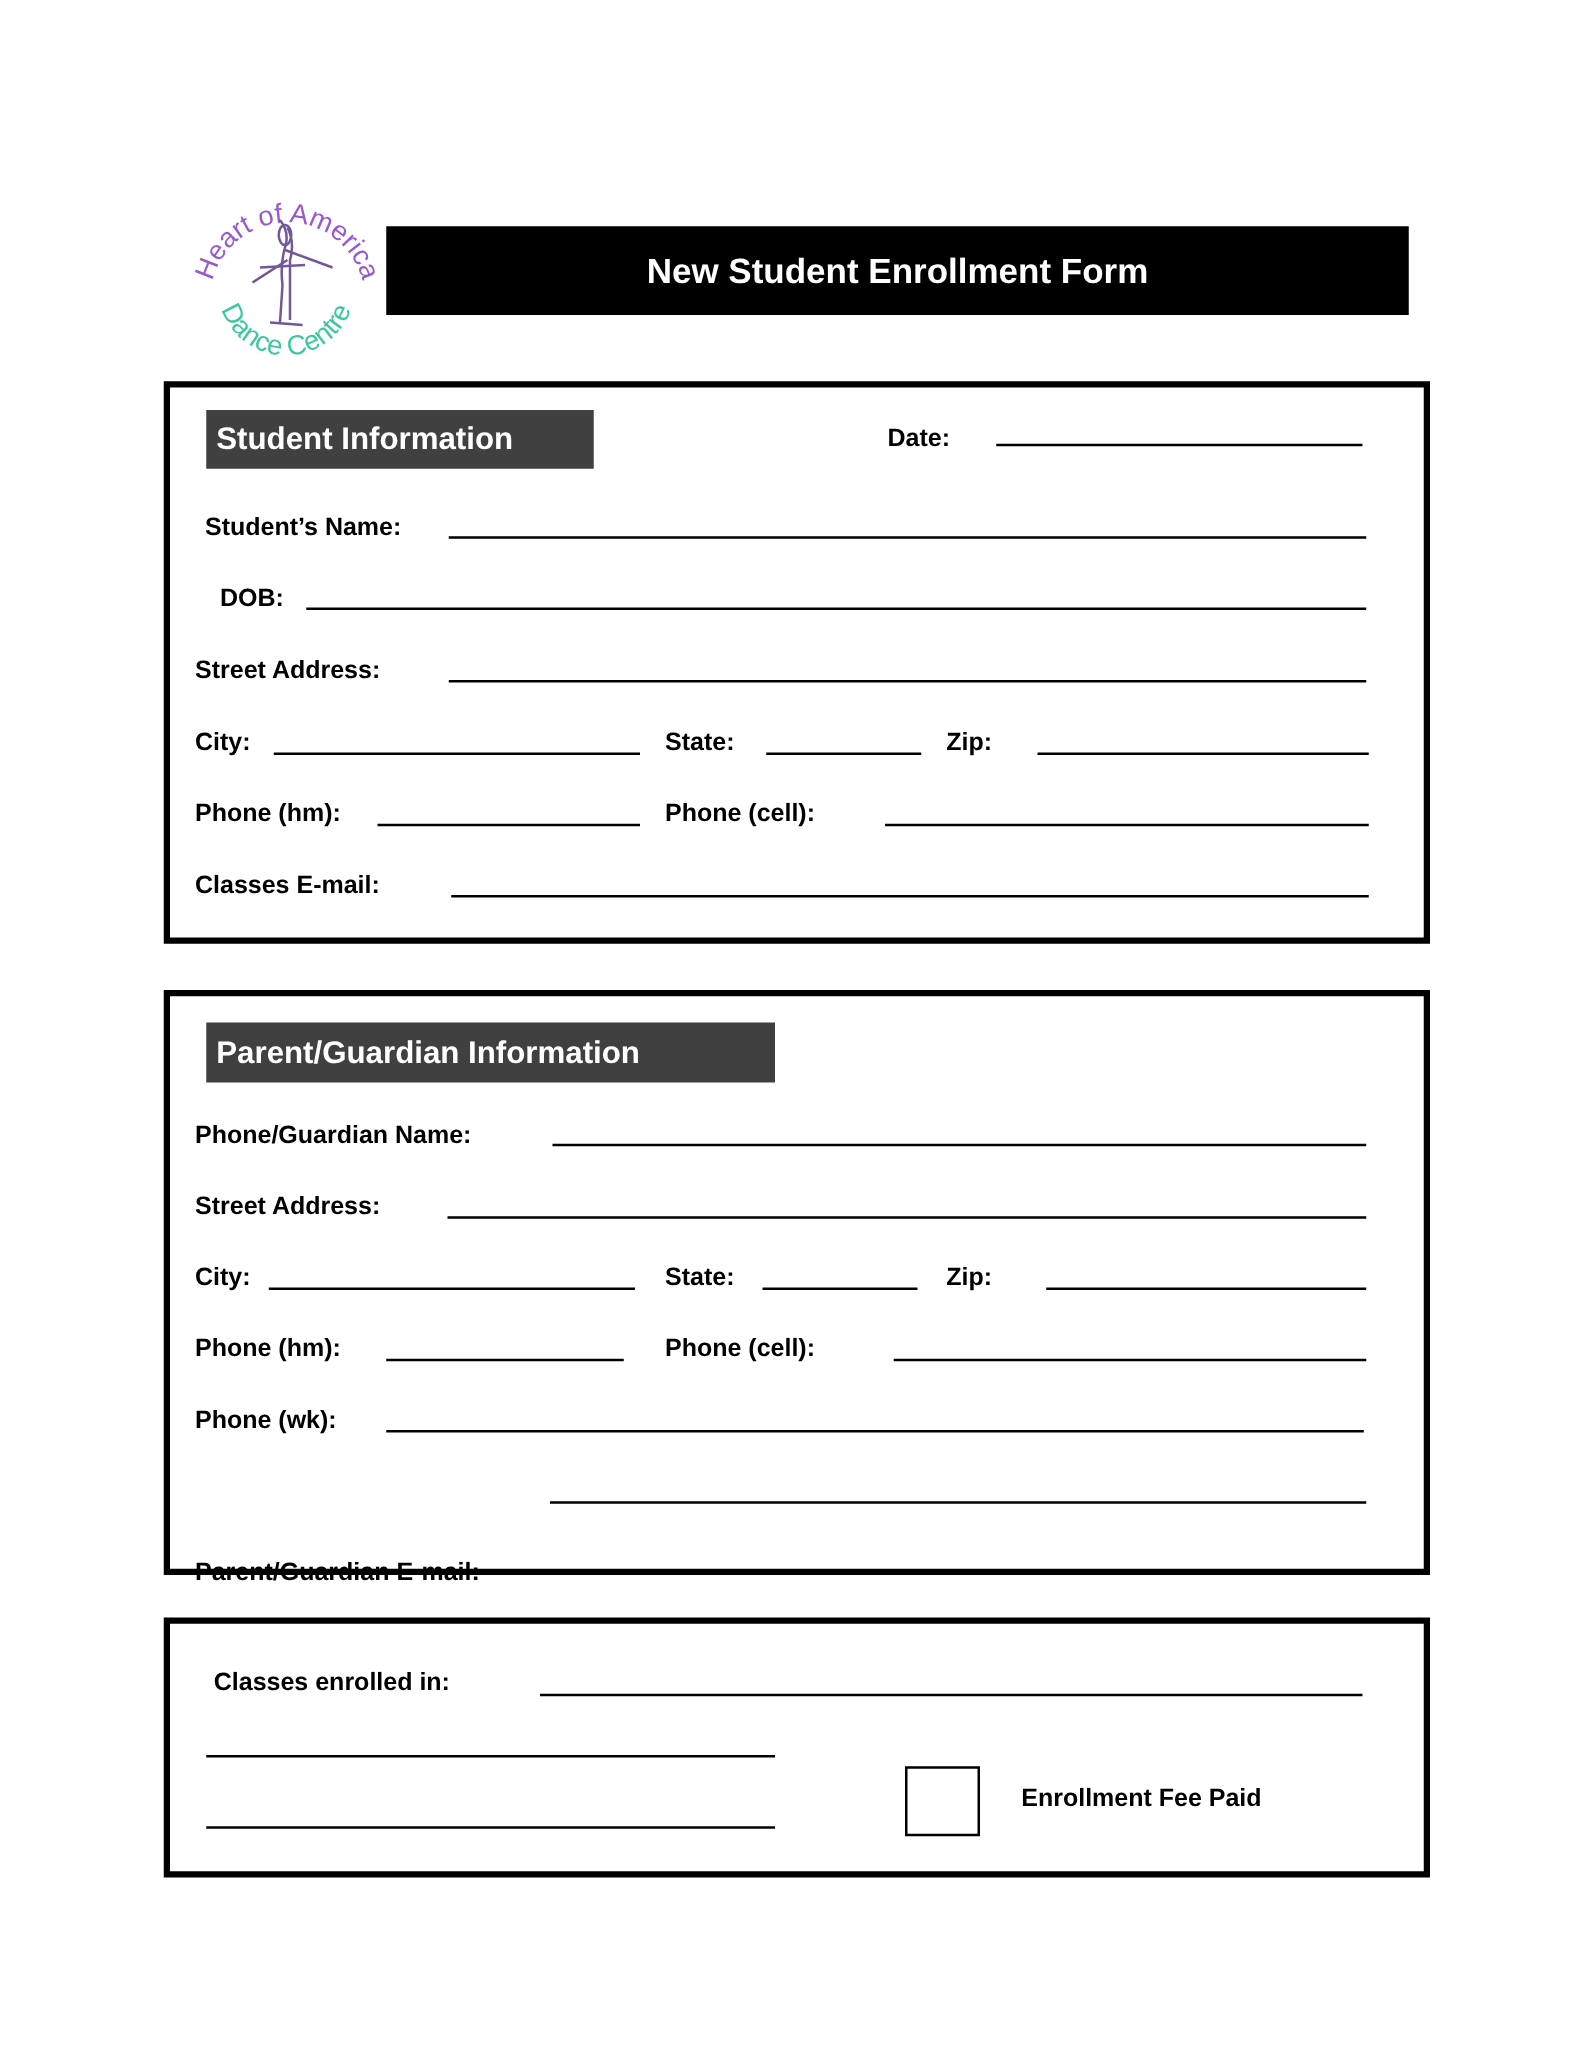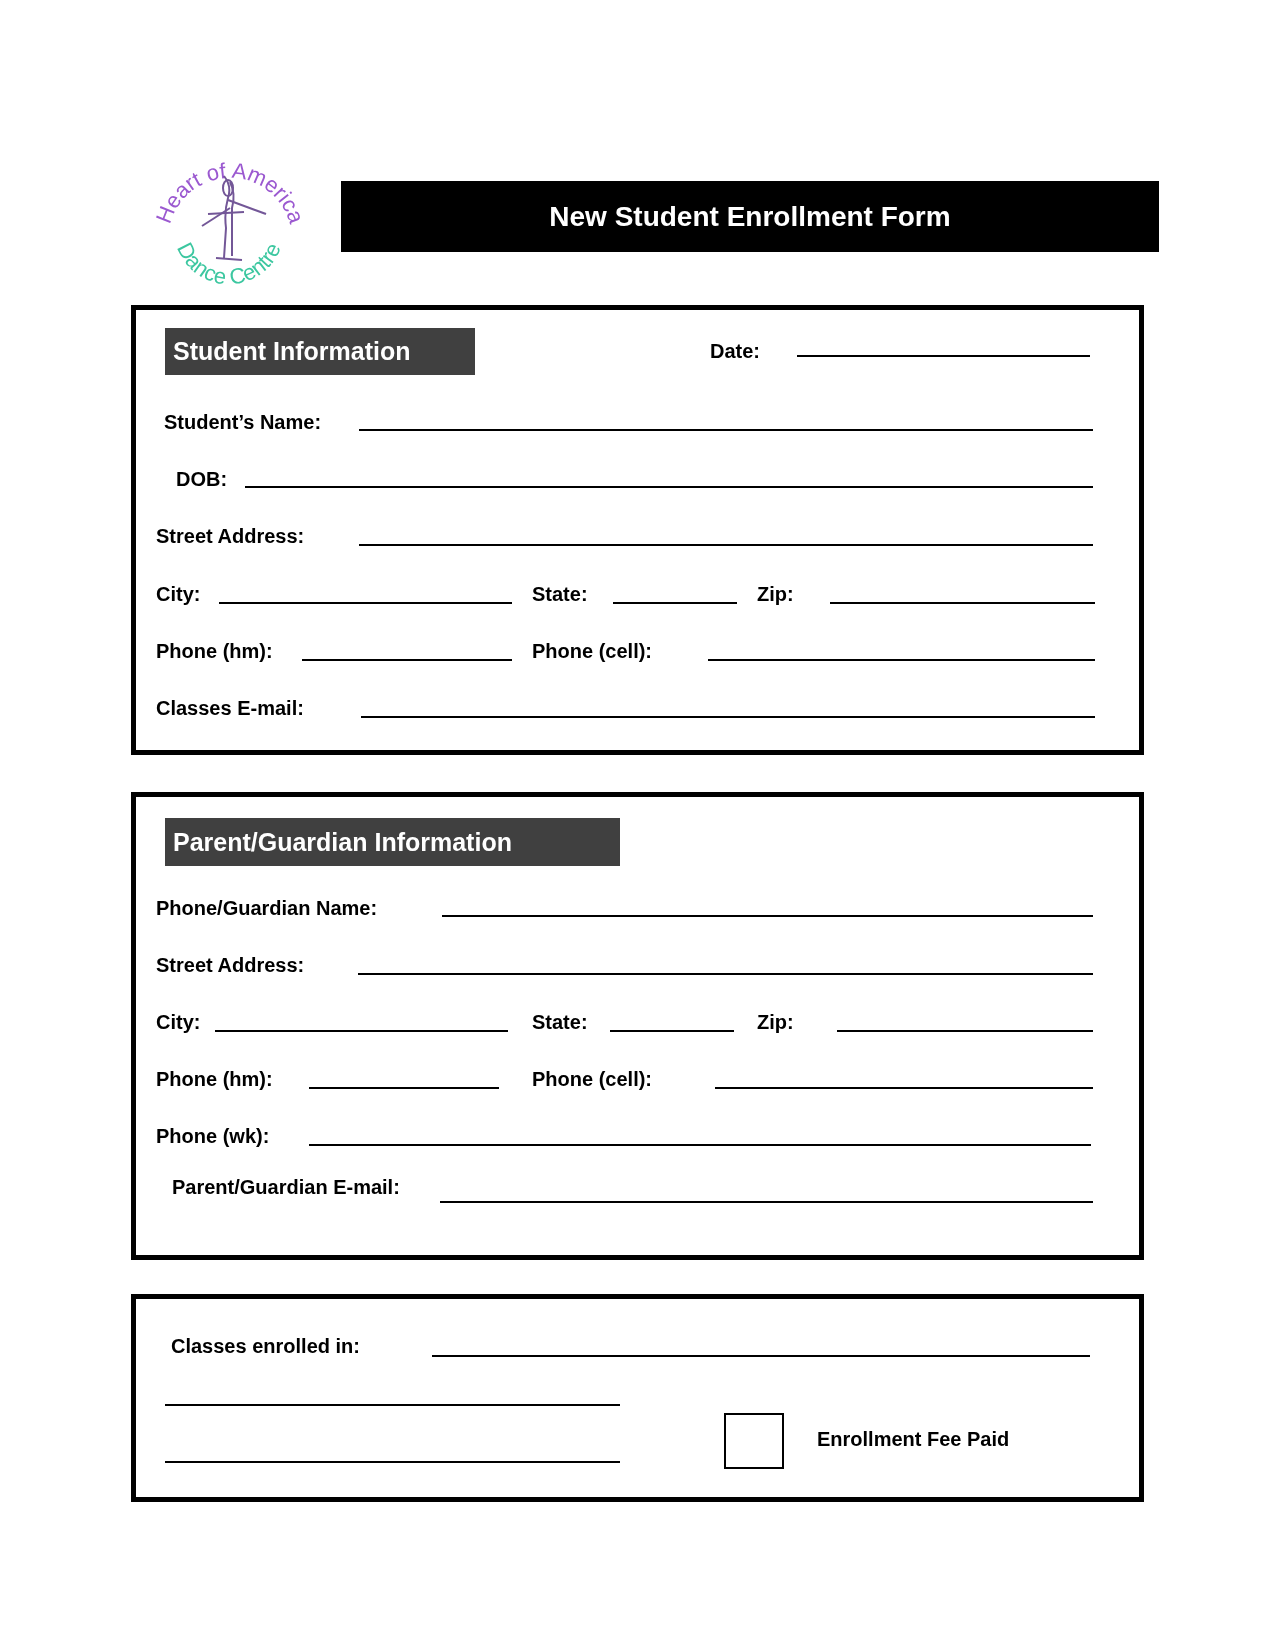--- a/index.html
+++ b/index.html
@@ -5,21 +5,21 @@
   html, body { margin: 0; padding: 0; background: #ffffff; }
   body { width: 1275px; height: 1650px; position: relative; overflow: hidden;
          font-family: "Liberation Sans", sans-serif; color: #000; }
   .abs { position: absolute; }
   .lbl { position: absolute; font-weight: bold; font-size: 20px; white-space: nowrap; line-height: 28px; }
   .line { position: absolute; height: 0; border-bottom: 2px solid #000; }
   .section { position: absolute; border: 5px solid #000; box-sizing: border-box; }
   .hdr { position: absolute; background: #404040; color: #fff; font-weight: bold; font-size: 25px;
          box-sizing: border-box; padding-left: 8px; display: flex; align-items: center; }
   #title-bar { left: 309px; top: 181px; width: 818px; height: 71px; background: #000; color: #fff;
-               display: flex; align-items: center; justify-content: center; font-weight: bold; font-size: 28px; margin-left: 32px; }
+               display: flex; align-items: center; justify-content: center; font-weight: bold; font-size: 28px; }
   #logo { left: 146px; top: 148px; width: 166px; height: 140px; }
   .checkbox { position: absolute; border: 2px solid #000; box-sizing: border-box; background: #fff; }
 </style>
 </head>
 <body>
 
 <div id="logo" class="abs">
   <svg width="166" height="140" viewBox="0 0 166 140">
     <defs>
       <path id="arcTop" d="M 22 92 A 62 62 0 1 1 146 92"></path>
@@ -92,21 +92,21 @@
 <div class="line" style="left:837px; top:1030px; width:256px;"></div>
 
 <div class="lbl" style="left:156px; top:1065px;">Phone (hm):</div>
 <div class="line" style="left:309px; top:1087px; width:190px;"></div>
 <div class="lbl" style="left:532px; top:1065px;">Phone (cell):</div>
 <div class="line" style="left:715px; top:1087px; width:378px;"></div>
 
 <div class="lbl" style="left:156px; top:1122px;">Phone (wk):</div>
 <div class="line" style="left:309px; top:1144px; width:782px;"></div>
 
-<div class="lbl" style="left:156px; top:1173px;margin-left:16px;">Parent/Guardian E-mail:</div>
+<div class="lbl" style="left:156px; top:1244px;">Parent/Guardian E-mail:</div>
 <div class="line" style="left:440px; top:1201px; width:653px;"></div>
 
 <div class="section" style="left:131px; top:1294px; width:1013px; height:208px;"></div>
 
 <div class="lbl" style="left:171px; top:1332px;">Classes enrolled in:</div>
 <div class="line" style="left:432px; top:1355px; width:658px;"></div>
 <div class="line" style="left:165px; top:1404px; width:455px;"></div>
 <div class="line" style="left:165px; top:1461px; width:455px;"></div>
 
 <div class="checkbox" style="left:724px; top:1413px; width:60px; height:56px;"></div>

